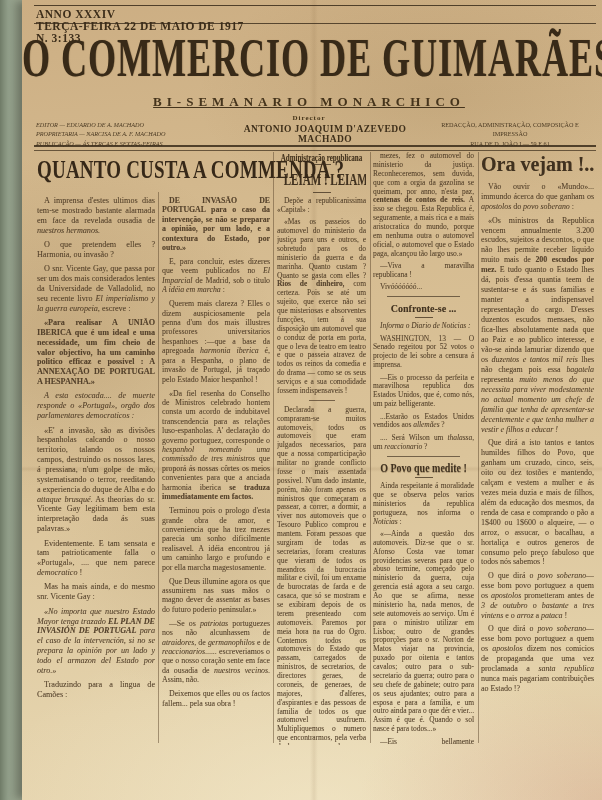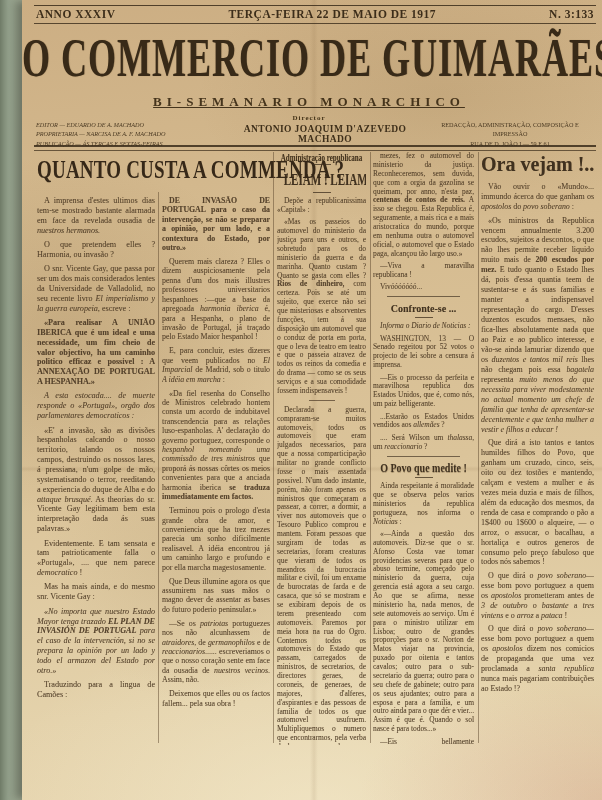--- a/index.html
+++ b/index.html
@@ -17,21 +17,21 @@
     box-shadow:-6px 0 9px rgba(35,40,30,0.45);}
   .crease-v{position:absolute;left:288px;top:0;bottom:0;width:8px;background:linear-gradient(90deg,transparent,rgba(110,80,45,0.10),transparent);}
   .crease-h{position:absolute;left:0;right:0;top:466px;height:6px;background:linear-gradient(180deg,transparent,rgba(110,80,45,0.10),transparent);}
 
   .rule{position:absolute;left:12px;right:6px;}
   .top-rule{top:5px;border-top:1.6px solid rgba(58,44,26,0.85);}
   .rule2{top:23px;border-top:1.2px solid rgba(58,44,26,0.8);}
   .thick-rule{top:145px;height:3px;border-top:2px solid rgba(58,44,26,0.85);border-bottom:1px solid rgba(58,44,26,0.7);}
 
   .dateline{position:absolute;top:8px;left:14px;right:8px;height:15px;display:flex;justify-content:space-between;align-items:baseline;
-    font-weight:bold;font-size:11.5px;color:#3c2d1a;letter-spacing:0.5px;}
+    font-weight:bold;font-size:11.5px;color:#3c2d1a;letter-spacing:0.5px;flex-direction:column;}
   .title{position:absolute;top:26px;left:0;right:6px;margin:0;text-align:center;font-weight:bold;font-size:36px;
     letter-spacing:1px;color:#382a18;transform:scaleY(1.5);transform-origin:top center;
     text-shadow:0.4px 0.4px 0.6px rgba(70,50,25,0.45);white-space:nowrap;}
   .subtitle{position:absolute;top:94px;left:0;right:6px;text-align:center;font-weight:bold;font-size:13px;
     letter-spacing:5px;color:#453categ419;color:#45341c;text-decoration:underline;}
   .director-label{position:absolute;top:114px;left:0;right:6px;text-align:center;font-weight:bold;font-size:7px;letter-spacing:1px;color:#453419;}
   .info-row{position:absolute;top:122px;left:14px;right:8px;height:24px;display:flex;justify-content:space-between;align-items:center;color:#4a3922;}
   .info-left{width:188px;font-size:6.2px;font-style:italic;line-height:1.5;}
   .info-center{flex:1;text-align:center;font-weight:bold;font-size:9.5px;letter-spacing:0.4px;color:#3e2f1a;}
   .info-right{width:168px;font-size:6.2px;text-align:center;line-height:1.5;}
@@ -115,22 +115,22 @@
         <p class="para s-b">«Para realisar A UNIÃO IBERICA que é um ideal e uma necessidade, um fim cheio de valor objectivo, ha um caminho politico efficaz e possivel : A ANNEXAÇÃO DE PORTUGAL A HESPANHA.»</p>
         <p class="para s-i">A esta estocada.... de muerte responde o «Portugal», orgão dos parlamentares democraticos :</p>
         <p class="para">«E' a invasão, são as divisões hespanholas calcando o nosso territorio, talando os nossos campos, destruindo os nossos lares, á pressiana, n'um golpe de mão, systematisando o terror, reeditando a experiencia do duque de Alba e do <i>attaque brusqué</i>. As theorias do sr. Vicente Gay legitimam bem esta interpretação dada ás suas palavras.»</p>
         <p class="para">Evidentemente. E tam sensata e tam patrioticamente falla o «Portugal», .... que nem parece <i>democratico</i> !</p>
         <p class="para">Mas ha mais ainda, e do mesmo snr. Vicente Gay :</p>
         <p class="para s-i">«No importa que nuestro Estado Mayor tenga trazado <b>EL PLAN DE INVASIÓN DE PORTUGAL</b> para el caso de la intervención, si no se prepara la opinión por un lado y todo el armazon del Estado por otro.»</p>
         <p class="para">Traduzindo para a lingua de Camões :</p>
       </div>
     <div class="col col2">
         <p class="para s-b">DE INVASÃO DE PORTUGAL para o caso da intervenção, se não se preparar a opinião, por um lado, e a contextura do Estado, por outro.»</p>
+        <p class="para">E, para concluir, estes dizeres que veem publicados no <i>El Imparcial</i> de Madrid, sob o titulo <i>A idéia em marcha</i> :</p>
         <p class="para">Querem mais clareza ? Elles o dizem auspiciosamente pela penna d'um dos mais illustres professores universitarios hespanhoes :—que a base da apregoada <i>harmonia iberica</i> é, para a Hespanha, o plano de invasão de Portugal, já traçado pelo Estado Maior hespanhol !</p>
-        <p class="para">E, para concluir, estes dizeres que veem publicados no <i>El Imparcial</i> de Madrid, sob o titulo <i>A idéia em marcha</i> :</p>
         <p class="para">«Da fiel resenha do Conselho de Ministros celebrado hontem consta um acordo de indubitavel transcendencia para as relações luso-espanholas. A' declaração do governo portuguez, corresponde o <i>hespanhol nomeando uma commissão de tres ministros</i> que proporá ás nossas côrtes os meios convenientes para que a anciada harmonia iberica <b>se traduza immediatamente em factos.</b></p>
         <p class="para">Terminou pois o prologo d'esta grande obra de amor, e conveniencia que ha trez mezes parecia um sonho dificilmente realisavel. A idéia encontrou já um caminho largo e profundo e por ella marcha magestosamente.</p>
         <p class="para">Que Deus illumine agora os que assumirem nas suas mãos o magno dever de assentar as bases do futuro poderio peninsular.»</p>
         <p class="para">—Se os <i>patriotas</i> portuguezes nos não alcunhassem de <i>atraidores</i>, de <i>germanophilos</i> e de <i>reaccionarios</i>...... escreveriamos o que o nosso coração sente em face da ousadia de <i>nuestros vecinos</i>. Assim, não.</p>
         <p class="para">Deixemos que elles ou os factos fallem... pela sua obra !</p>
       </div>
 
     <div class="col col3">
       <div class="kicker">Administração republicana</div>
       <div class="dash"></div>

